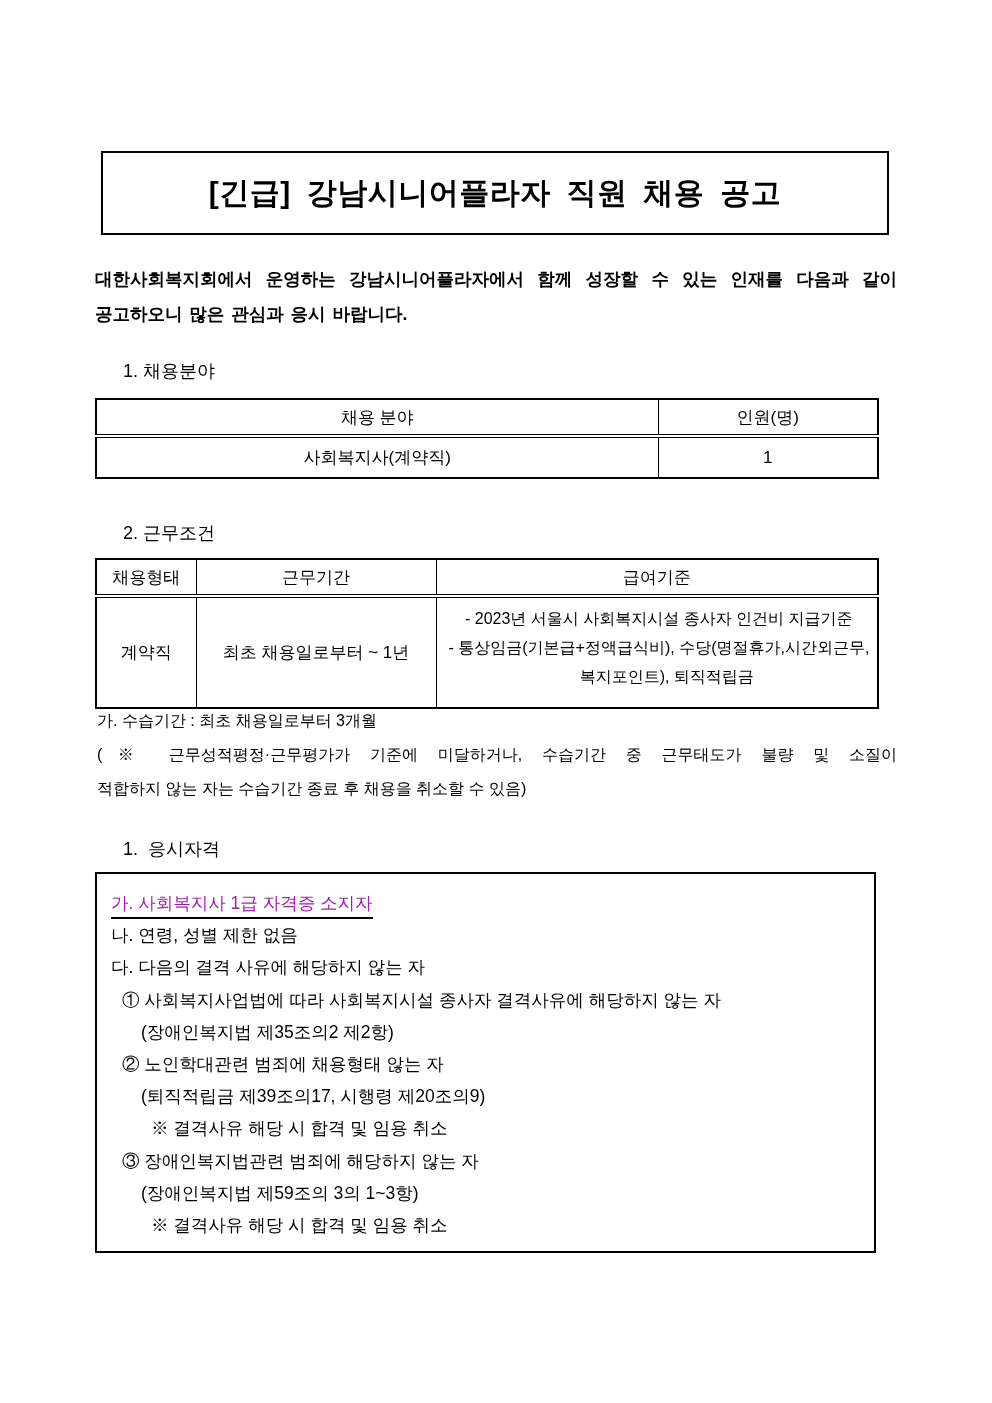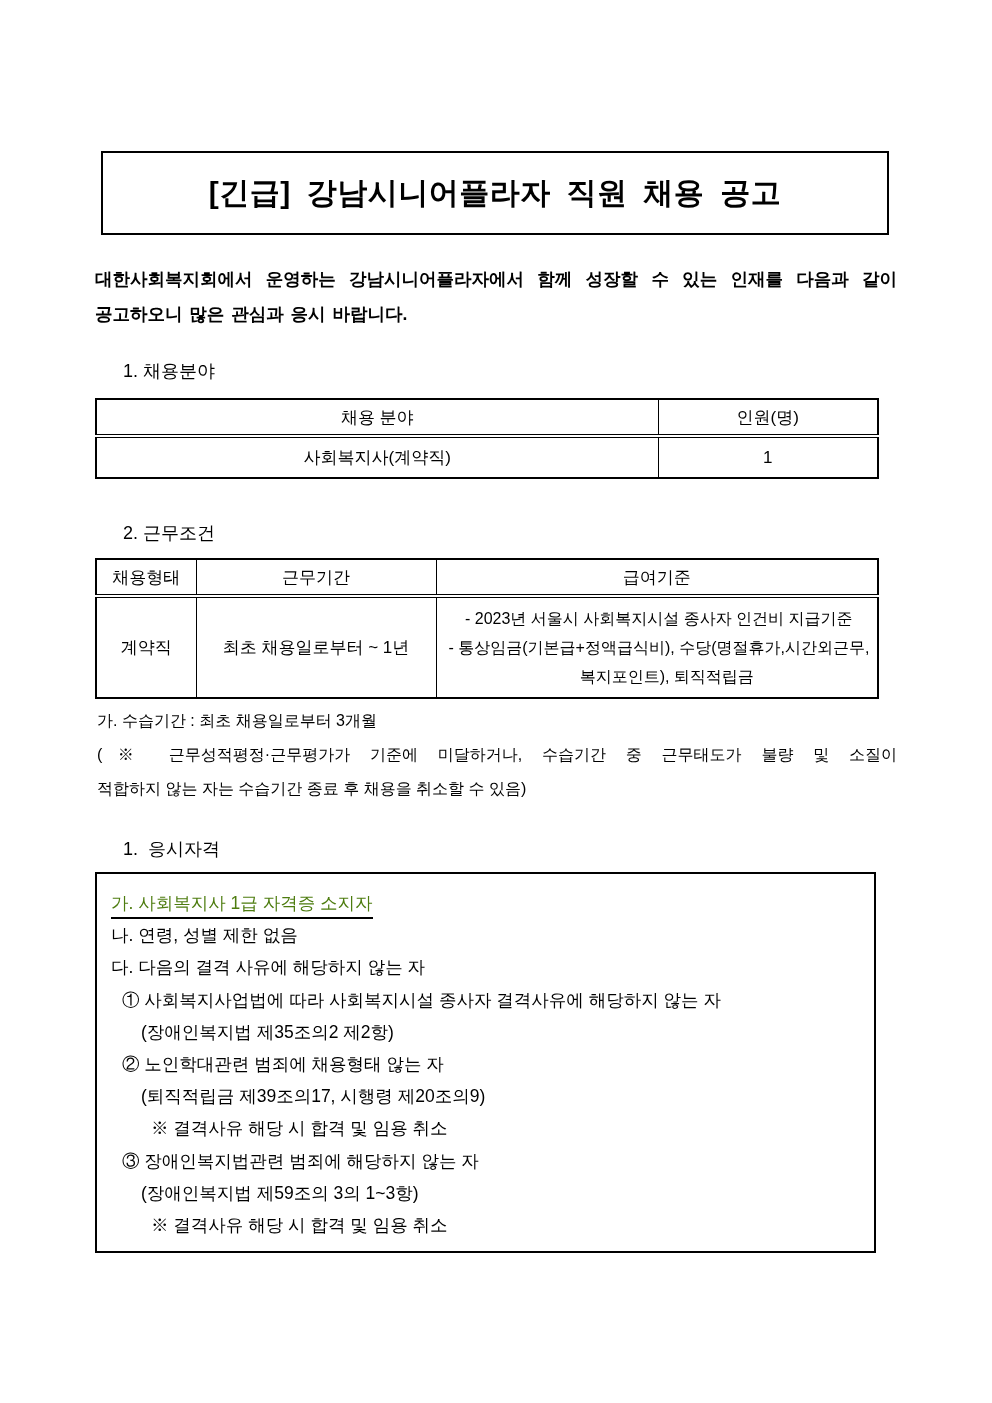--- a/index.html
+++ b/index.html
@@ -72,21 +72,21 @@
   }
   .t-recruit tr.body td { height: 42px; }
   .t-work tr.body td { height: 97px; }
   .t-recruit col.c1 { width: 562px; }
   .t-recruit col.c2 { width: 220px; }
   .t-work col.c1 { width: 100px; }
   .t-work col.c2 { width: 240px; }
   .t-work col.c3 { width: 442px; }
   td.salary-cell {
     text-align: left;
-    padding: 6px 8px 6px 12px;
+    padding: 6px 8px 16px 12px;
     font-size: 16px;
     line-height: 29px;
   }
   .salary-line { white-space: nowrap; }
   .salary-line.wrap-indent { padding-left: 16px; }
   .notes {
     position: absolute;
     left: 97px; top: 704px;
     width: 800px;
     font-size: 16px;
@@ -100,21 +100,21 @@
     border: 2px solid #000000;
     padding: 13px 14px;
     font-size: 17.5px;
     line-height: 32.2px;
   }
   .box-line { white-space: pre-wrap; }
   .ind-1 { padding-left: 11px; }
   .ind-2 { padding-left: 30px; }
   .ind-3 { padding-left: 40px; }
   .red-underline {
-    color: #4d7c0f;
+    color: #a21caf;
     display: inline-block;
     border-bottom: 2px solid #000000;
     padding-bottom: 0px;
     line-height: 27px;
     margin-top: 3px;
   }
 </style>
 </head>
 <body>
 

